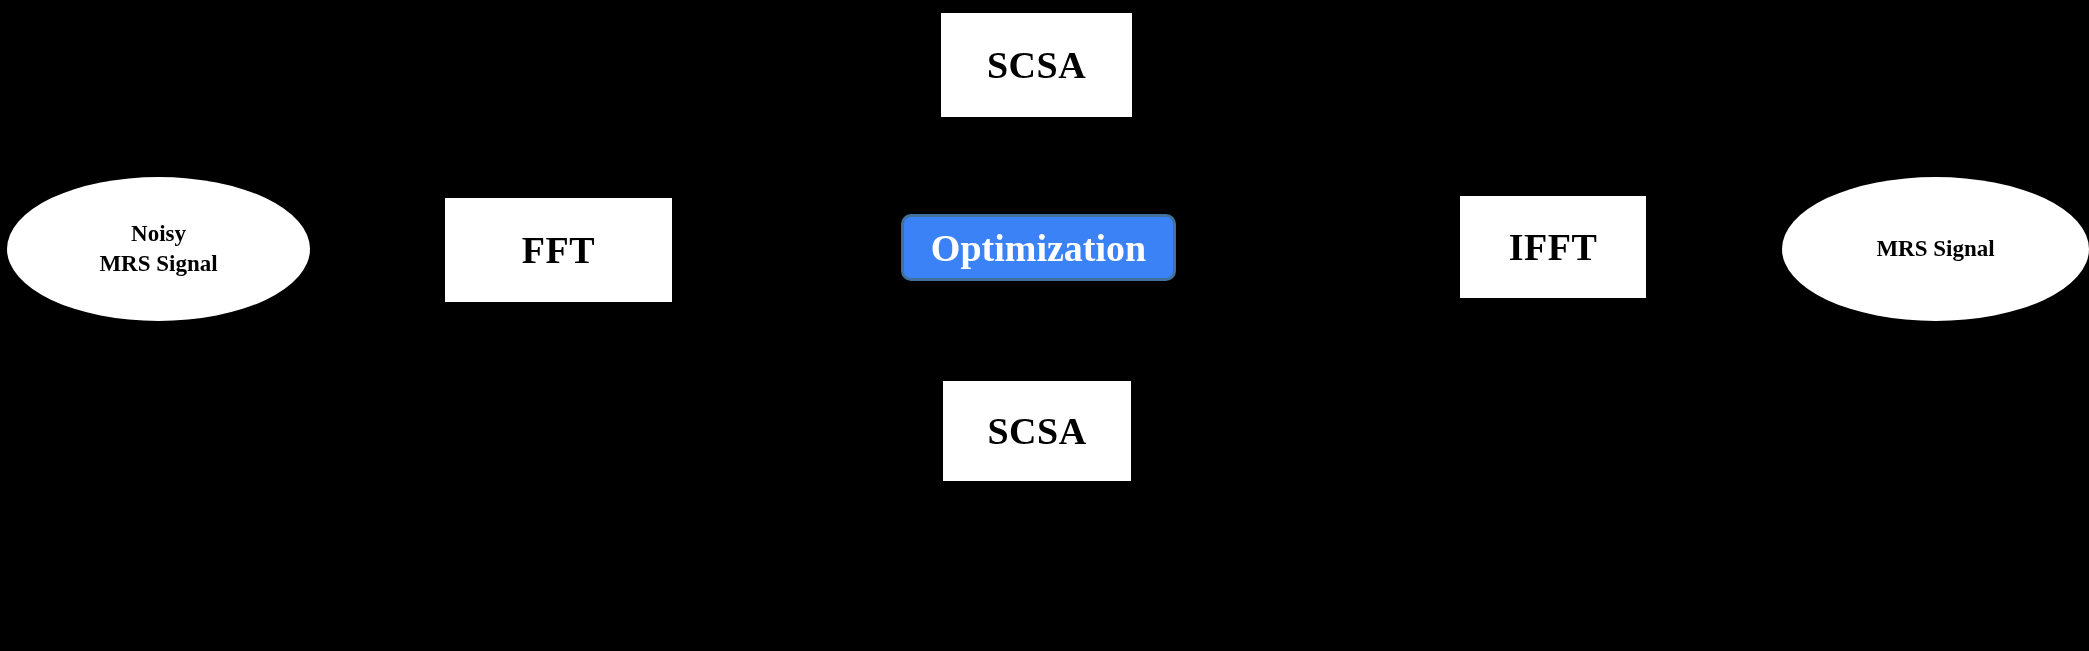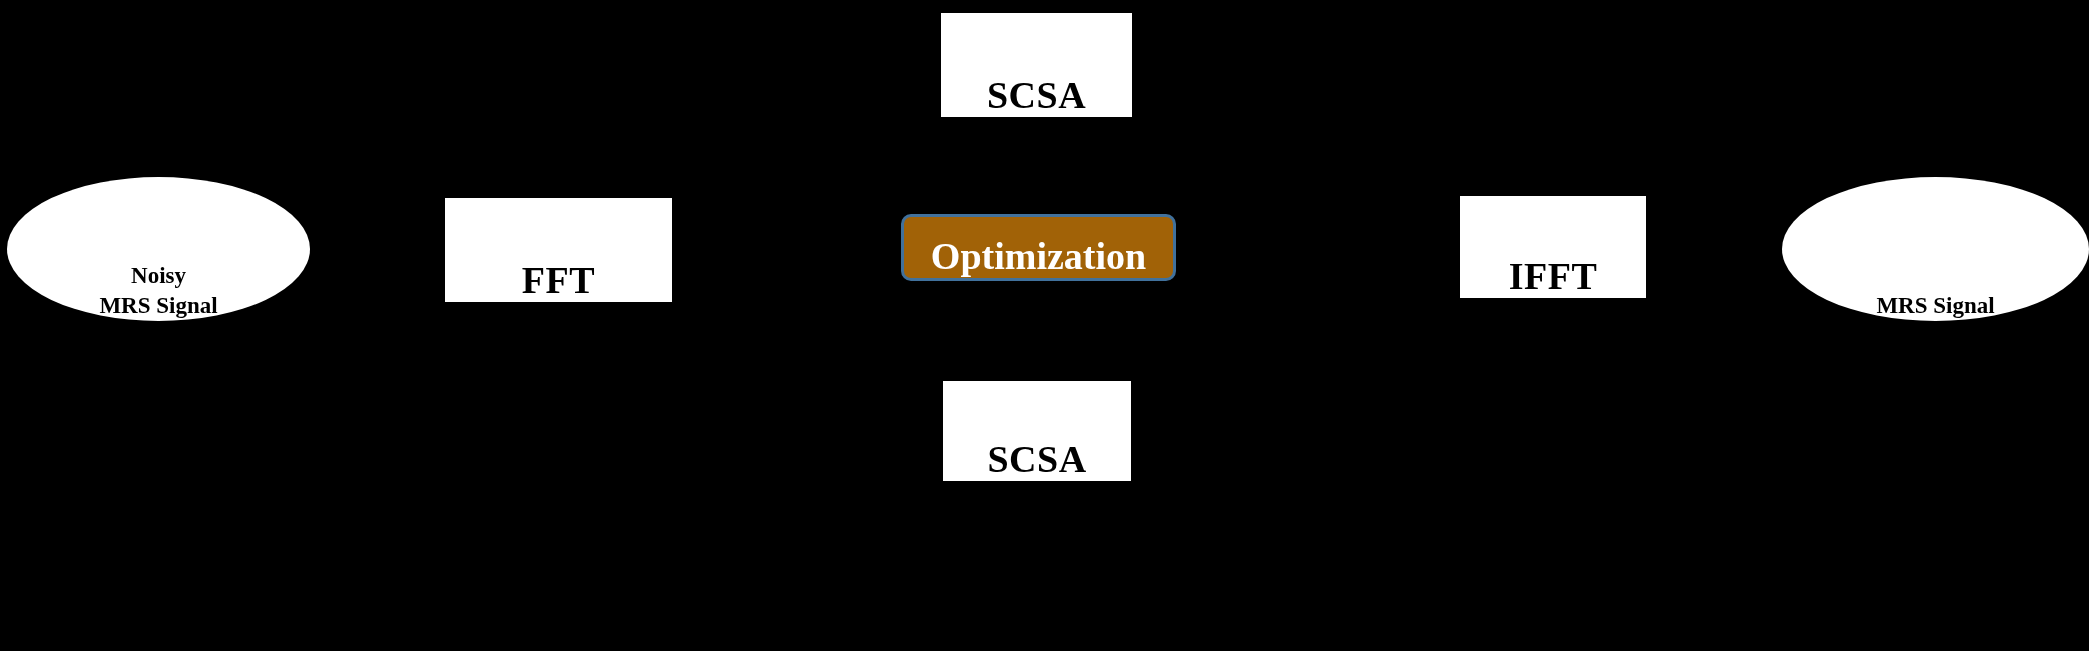--- a/index.html
+++ b/index.html
@@ -13,40 +13,40 @@
     height: 651px;
     background: #000000;
     overflow: hidden;
     font-family: "Liberation Serif", serif;
   }
   .node {
     position: absolute;
     display: flex;
     flex-direction: column;
     align-items: center;
-    justify-content: flex-end;
+    justify-content: center;
     text-align: center;
     box-sizing: border-box;
     color: #000000;
   }
   .rect {
     background: #ffffff;
     font-weight: bold;
     font-size: 38px;
     letter-spacing: 0.5px;
   }
   .ellipse {
     background: #ffffff;
     border-radius: 50%;
     font-size: 23px;
     line-height: 1.3;
     font-weight: bold;
   }
   .rounded {
-    background: #a16207;
+    background: #3b82f6;
     border: 3px solid #41719c;
     border-radius: 10px;
     color: #ffffff;
     font-weight: bold;
     font-size: 38px;
     box-shadow: 0 2px 3px rgba(0,0,0,0.35);
   }
 
   
   .pos-noisy     { left: 7px;    top: 177px; width: 303px; height: 144px; }

